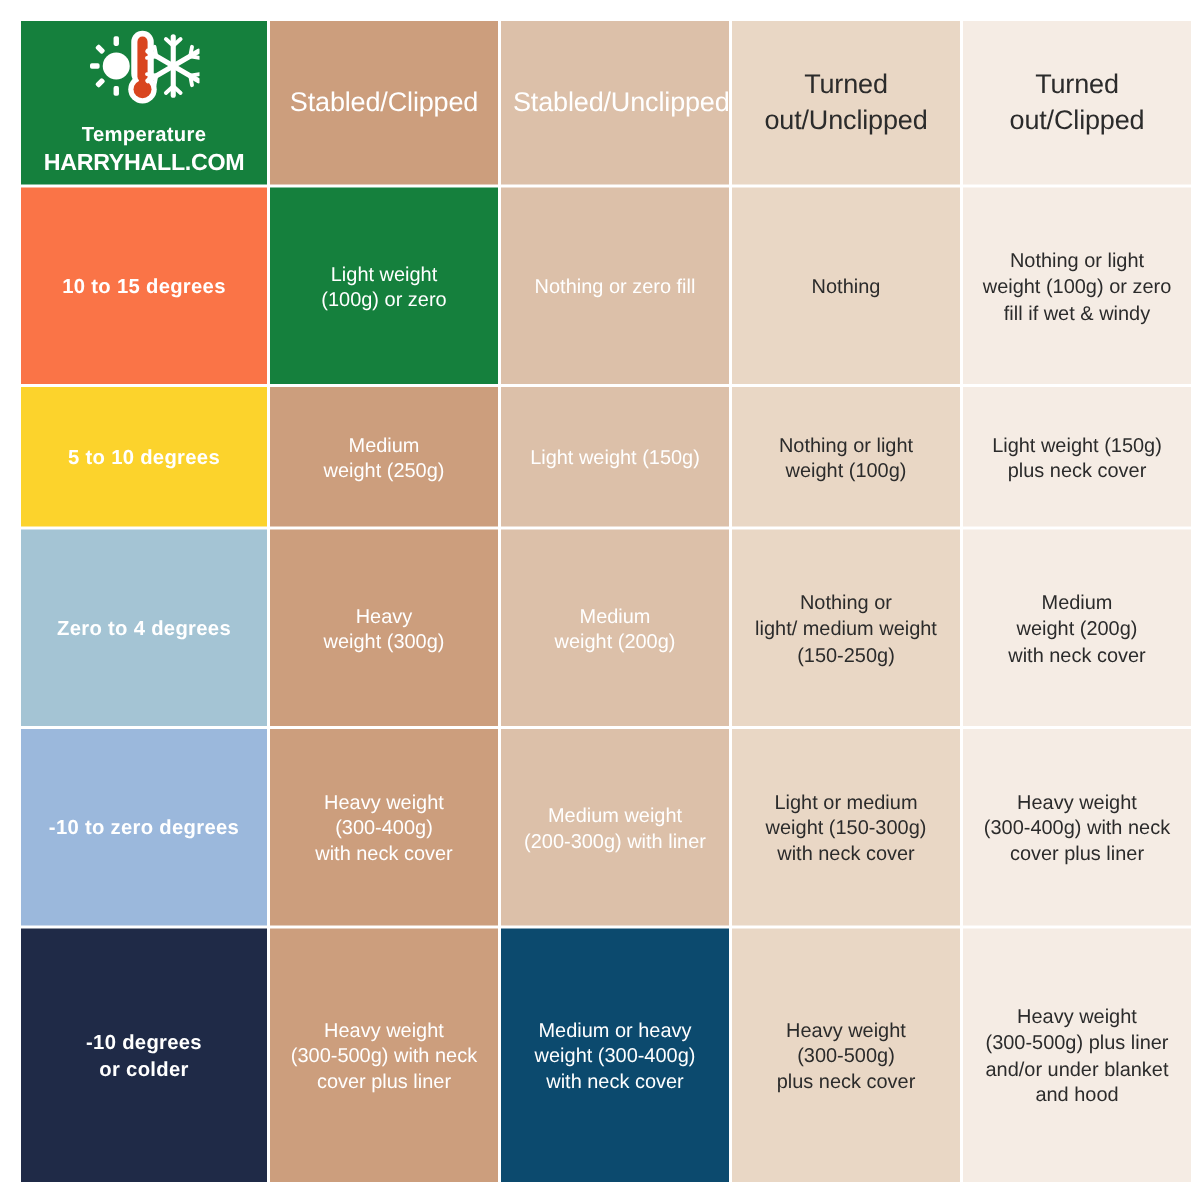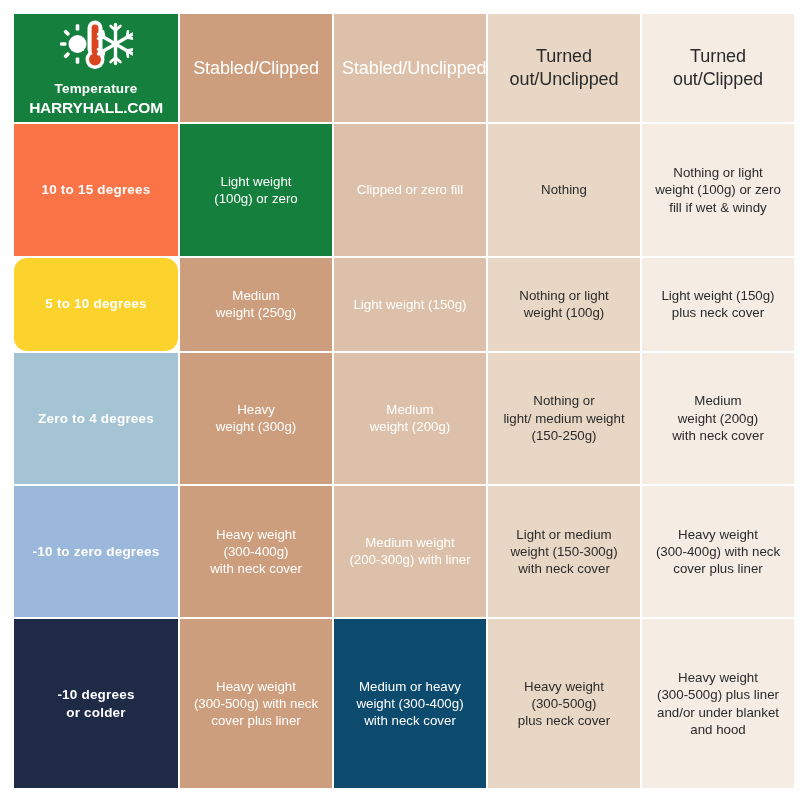--- a/index.html
+++ b/index.html
@@ -159,26 +159,26 @@
         <td class="col-header light-text" style="background: rgb(204, 158, 125);">Stabled/Clipped</td>
         <td class="col-header light-text" style="background: rgb(220, 192, 169);">Stabled/Unclipped</td>
         <td class="col-header dark-text" style="background: rgb(233, 215, 197);">Turned out/Unclipped</td>
         <td class="col-header dark-text" style="background: rgb(245, 236, 228);">Turned out/Clipped</td>
       </tr>
     </thead>
     <tbody id="table-body">
         <tr>
           <td class="temp-label" style="background: rgb(250, 116, 71);"><span>10 to 15 degrees</span></td>
           <td class="data-cell light-text" style="background: #15803d;"><span>Light weight</span><br><span>(100g) or zero</span></td>
-          <td class="data-cell light-text" style="background: rgb(220, 192, 169);"><span>Clipped or zero fill</span></td>
+          <td class="data-cell light-text" style="background: rgb(220, 192, 169);"><span>Nothing or zero fill</span></td>
           <td class="data-cell dark-text" style="background: rgb(233, 215, 197);"><span>Nothing</span></td>
           <td class="data-cell dark-text" style="background: rgb(245, 236, 228);"><span>Nothing or light</span><br><span>weight (100g) or zero</span><br><span>fill if wet &amp; windy</span></td>
         </tr>
         <tr>
-          <td class="temp-label" style="background: rgb(252, 211, 44); border-radius: 13px;"><span>5 to 10 degrees</span></td>
+          <td class="temp-label" style="background: rgb(252, 211, 44);"><span>5 to 10 degrees</span></td>
           <td class="data-cell light-text" style="background: rgb(204, 158, 125);"><span>Medium</span><br><span>weight (250g)</span></td>
           <td class="data-cell light-text" style="background: rgb(220, 192, 169);"><span>Light weight (150g)</span></td>
           <td class="data-cell dark-text" style="background: rgb(233, 215, 197);"><span>Nothing or light</span><br><span>weight (100g)</span></td>
           <td class="data-cell dark-text" style="background: rgb(245, 236, 228);"><span>Light weight (150g)</span><br><span>plus neck cover</span></td>
         </tr>
         <tr>
           <td class="temp-label" style="background: rgb(164, 196, 212);"><span>Zero to 4 degrees</span></td>
           <td class="data-cell light-text" style="background: rgb(204, 158, 125);"><span>Heavy</span><br><span>weight (300g)</span></td>
           <td class="data-cell light-text" style="background: rgb(220, 192, 169);"><span>Medium</span><br><span>weight (200g)</span></td>
           <td class="data-cell dark-text" style="background: rgb(233, 215, 197);"><span>Nothing or</span><br><span>light/ medium weight</span><br><span>(150-250g)</span></td>

